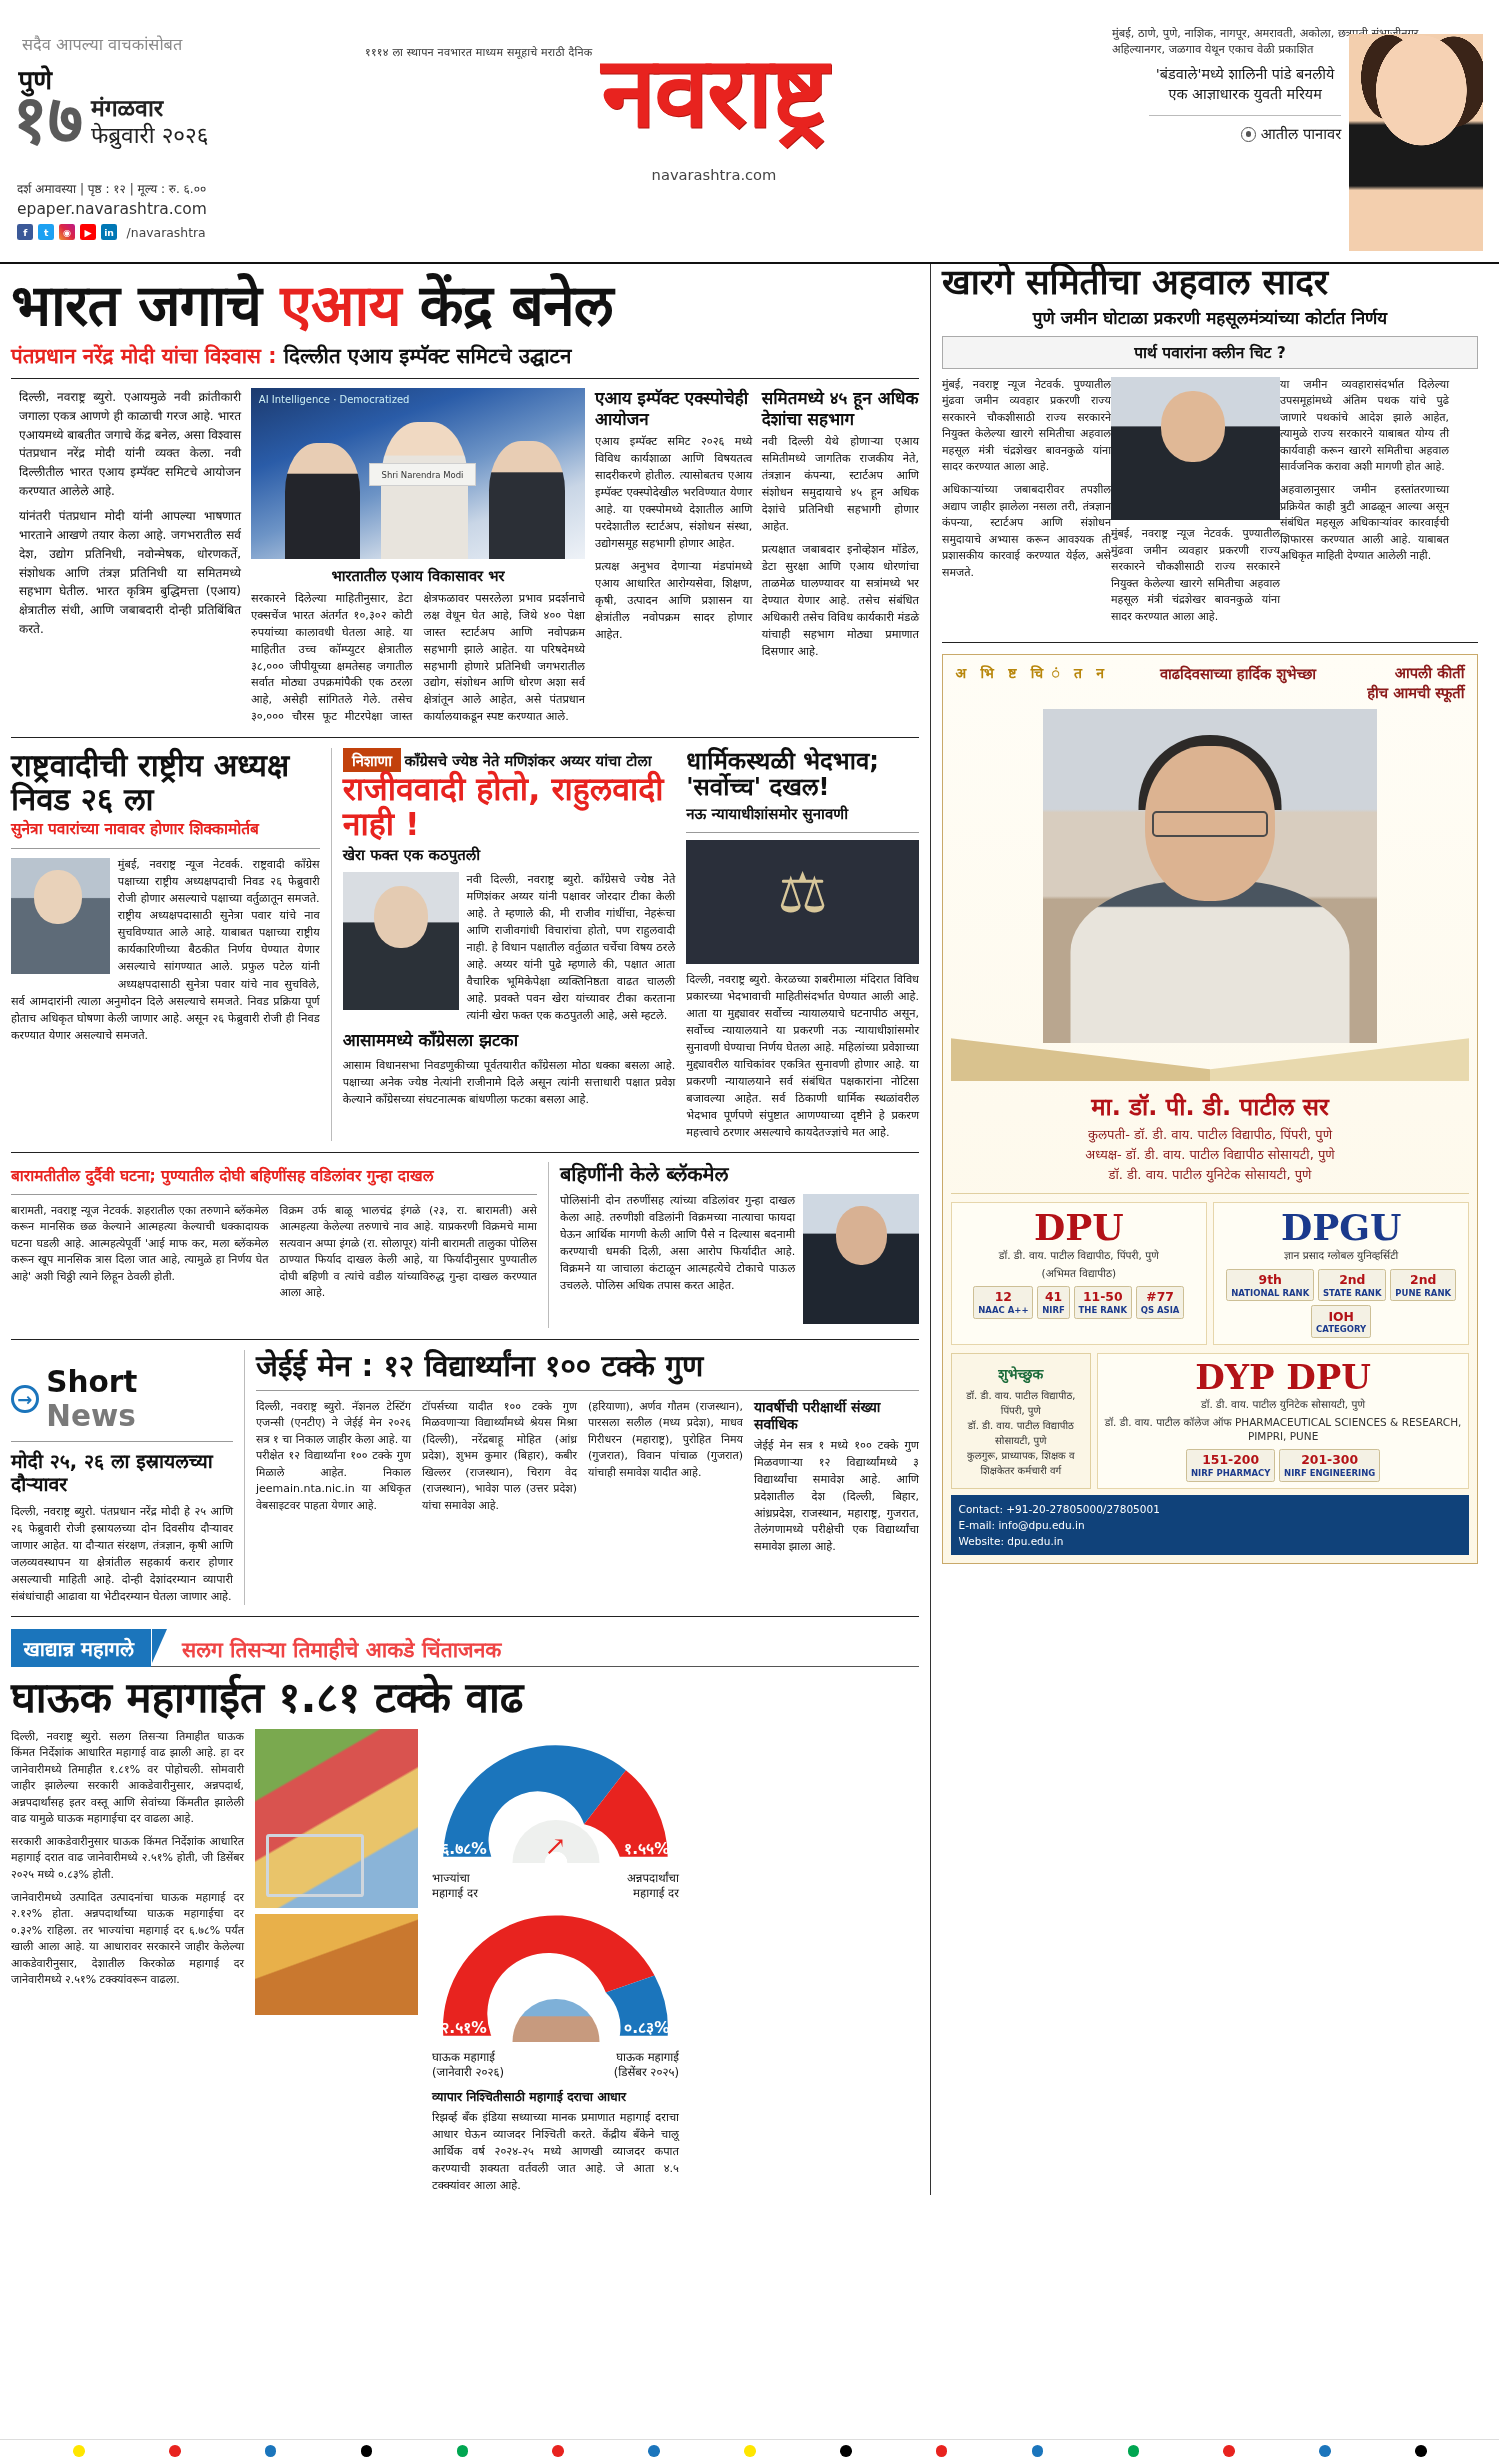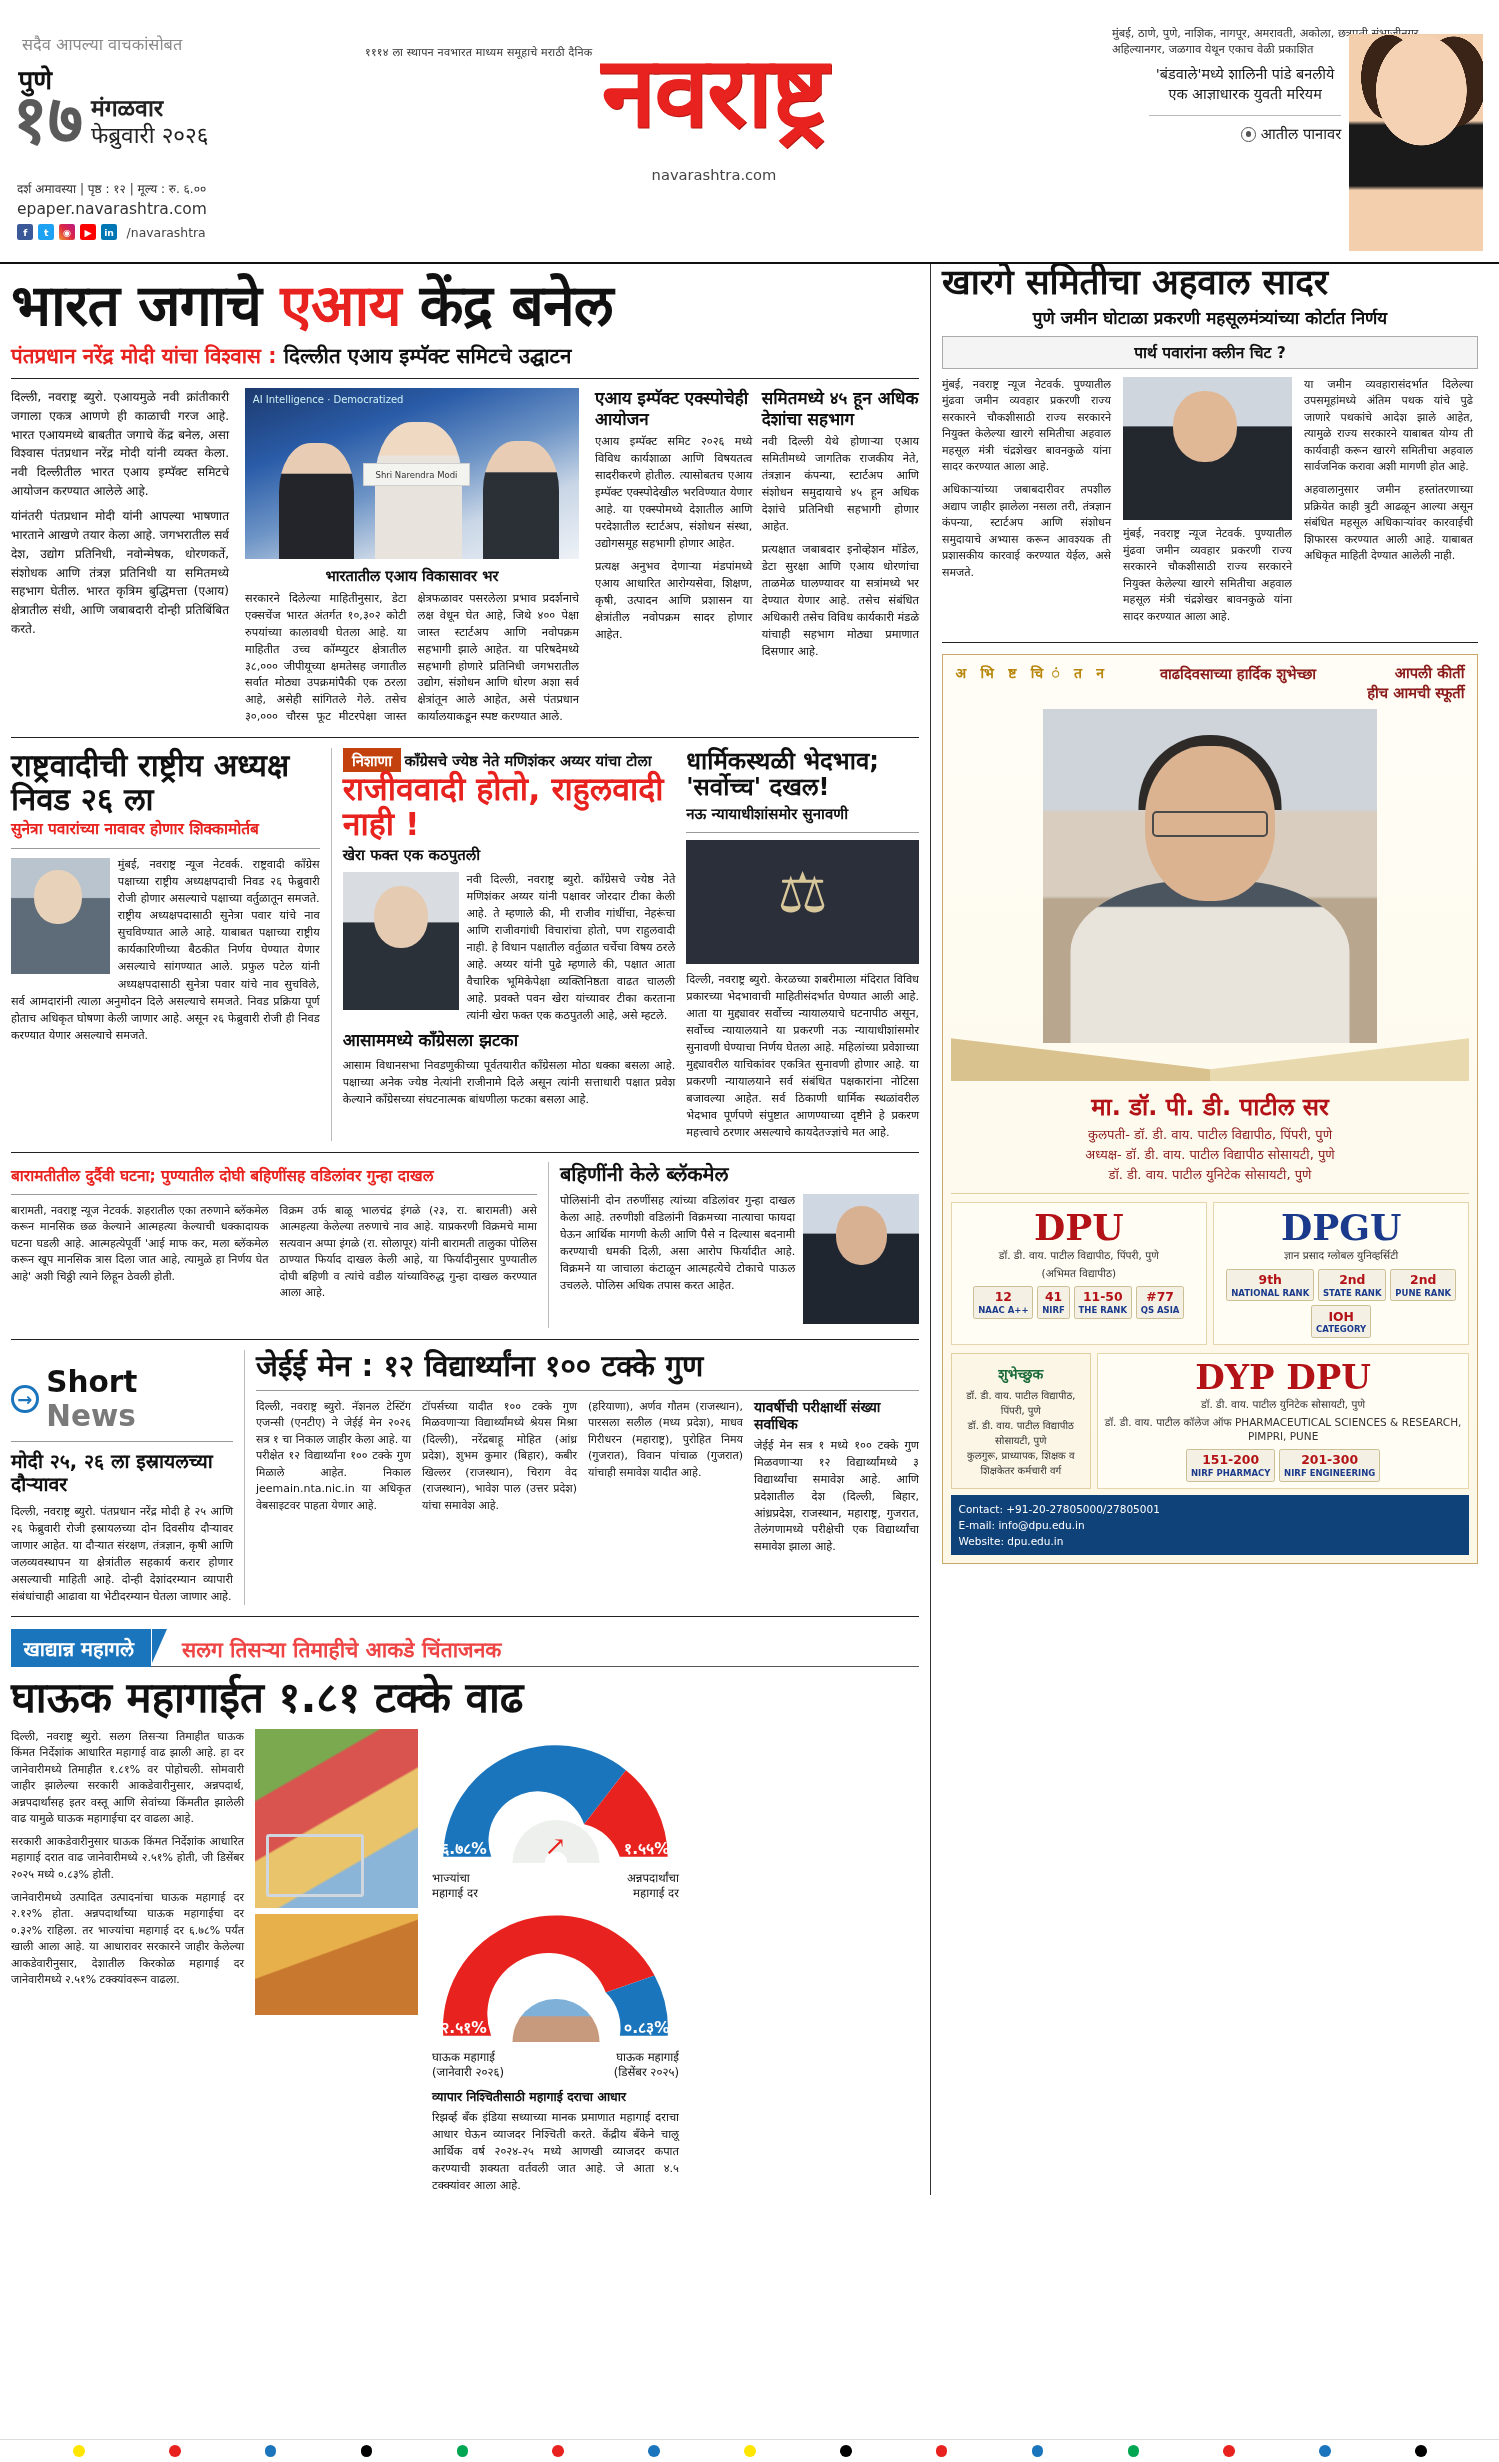--- a/index.html
+++ b/index.html
@@ -169,21 +169,21 @@
   .lead-sub {
     margin-top: 7.8px; padding-bottom: 7.8px;
     font-size: 20.6px; font-weight: bold; color: #e8231f;
     font-family: "DejaVu Sans", sans-serif;
     border-bottom: 1.6px solid #222;
     line-height: 1.25;
   }
   .lead-sub .dark { color: #111; }
 
   .lead-body {
-    display: flex; gap: 16px; padding-top: 9.3px;
+    display: flex; gap: 10px; padding-top: 9.3px; margin-left: 8px;
   }
   .lb-text {
     width: 227px; font-size: 12px; line-height: 1.56;
     text-align: justify; color: #111;
     font-family: "DejaVu Sans", sans-serif;
   }
   .lb-text p { margin-bottom: 7px; }
   .lb-mid { width: 334px; }
   .lb-photo {
     width: 334px; height: 171px;
@@ -431,21 +431,21 @@
   .rc-sub {
     font-size: 17px; font-weight: bold; color: #111; margin-top: 4.7px;
     text-align: center; font-family: "DejaVu Sans", sans-serif;
   }
   .rc-qbar {
     margin-top: 6.2px; border: 0.8px solid #aaa; background: #f4f4f4;
     padding: 4.7px 7.8px; font-size: 15.5px; font-weight: bold; color: #111;
     text-align: center; font-family: "DejaVu Sans", sans-serif;
   }
   .rc-body {
-    display: flex; gap: 12px; margin-top: 7.8px;
+    display: flex; gap: 0; margin-top: 7.8px;
   }
   .rc-col { width: 169px; font-size: 11px; line-height: 1.5;
     text-align: justify; color: #111;
     font-family: "DejaVu Sans", sans-serif; }
   .rc-col p { margin-bottom: 6.2px; }
   .rc-photo {
     width: 169px; height: 143px; margin-bottom: 6.2px;
     background: linear-gradient(#cfd6de 0 34%, #23282f 35% 100%);
     position: relative; overflow: hidden;
   }

